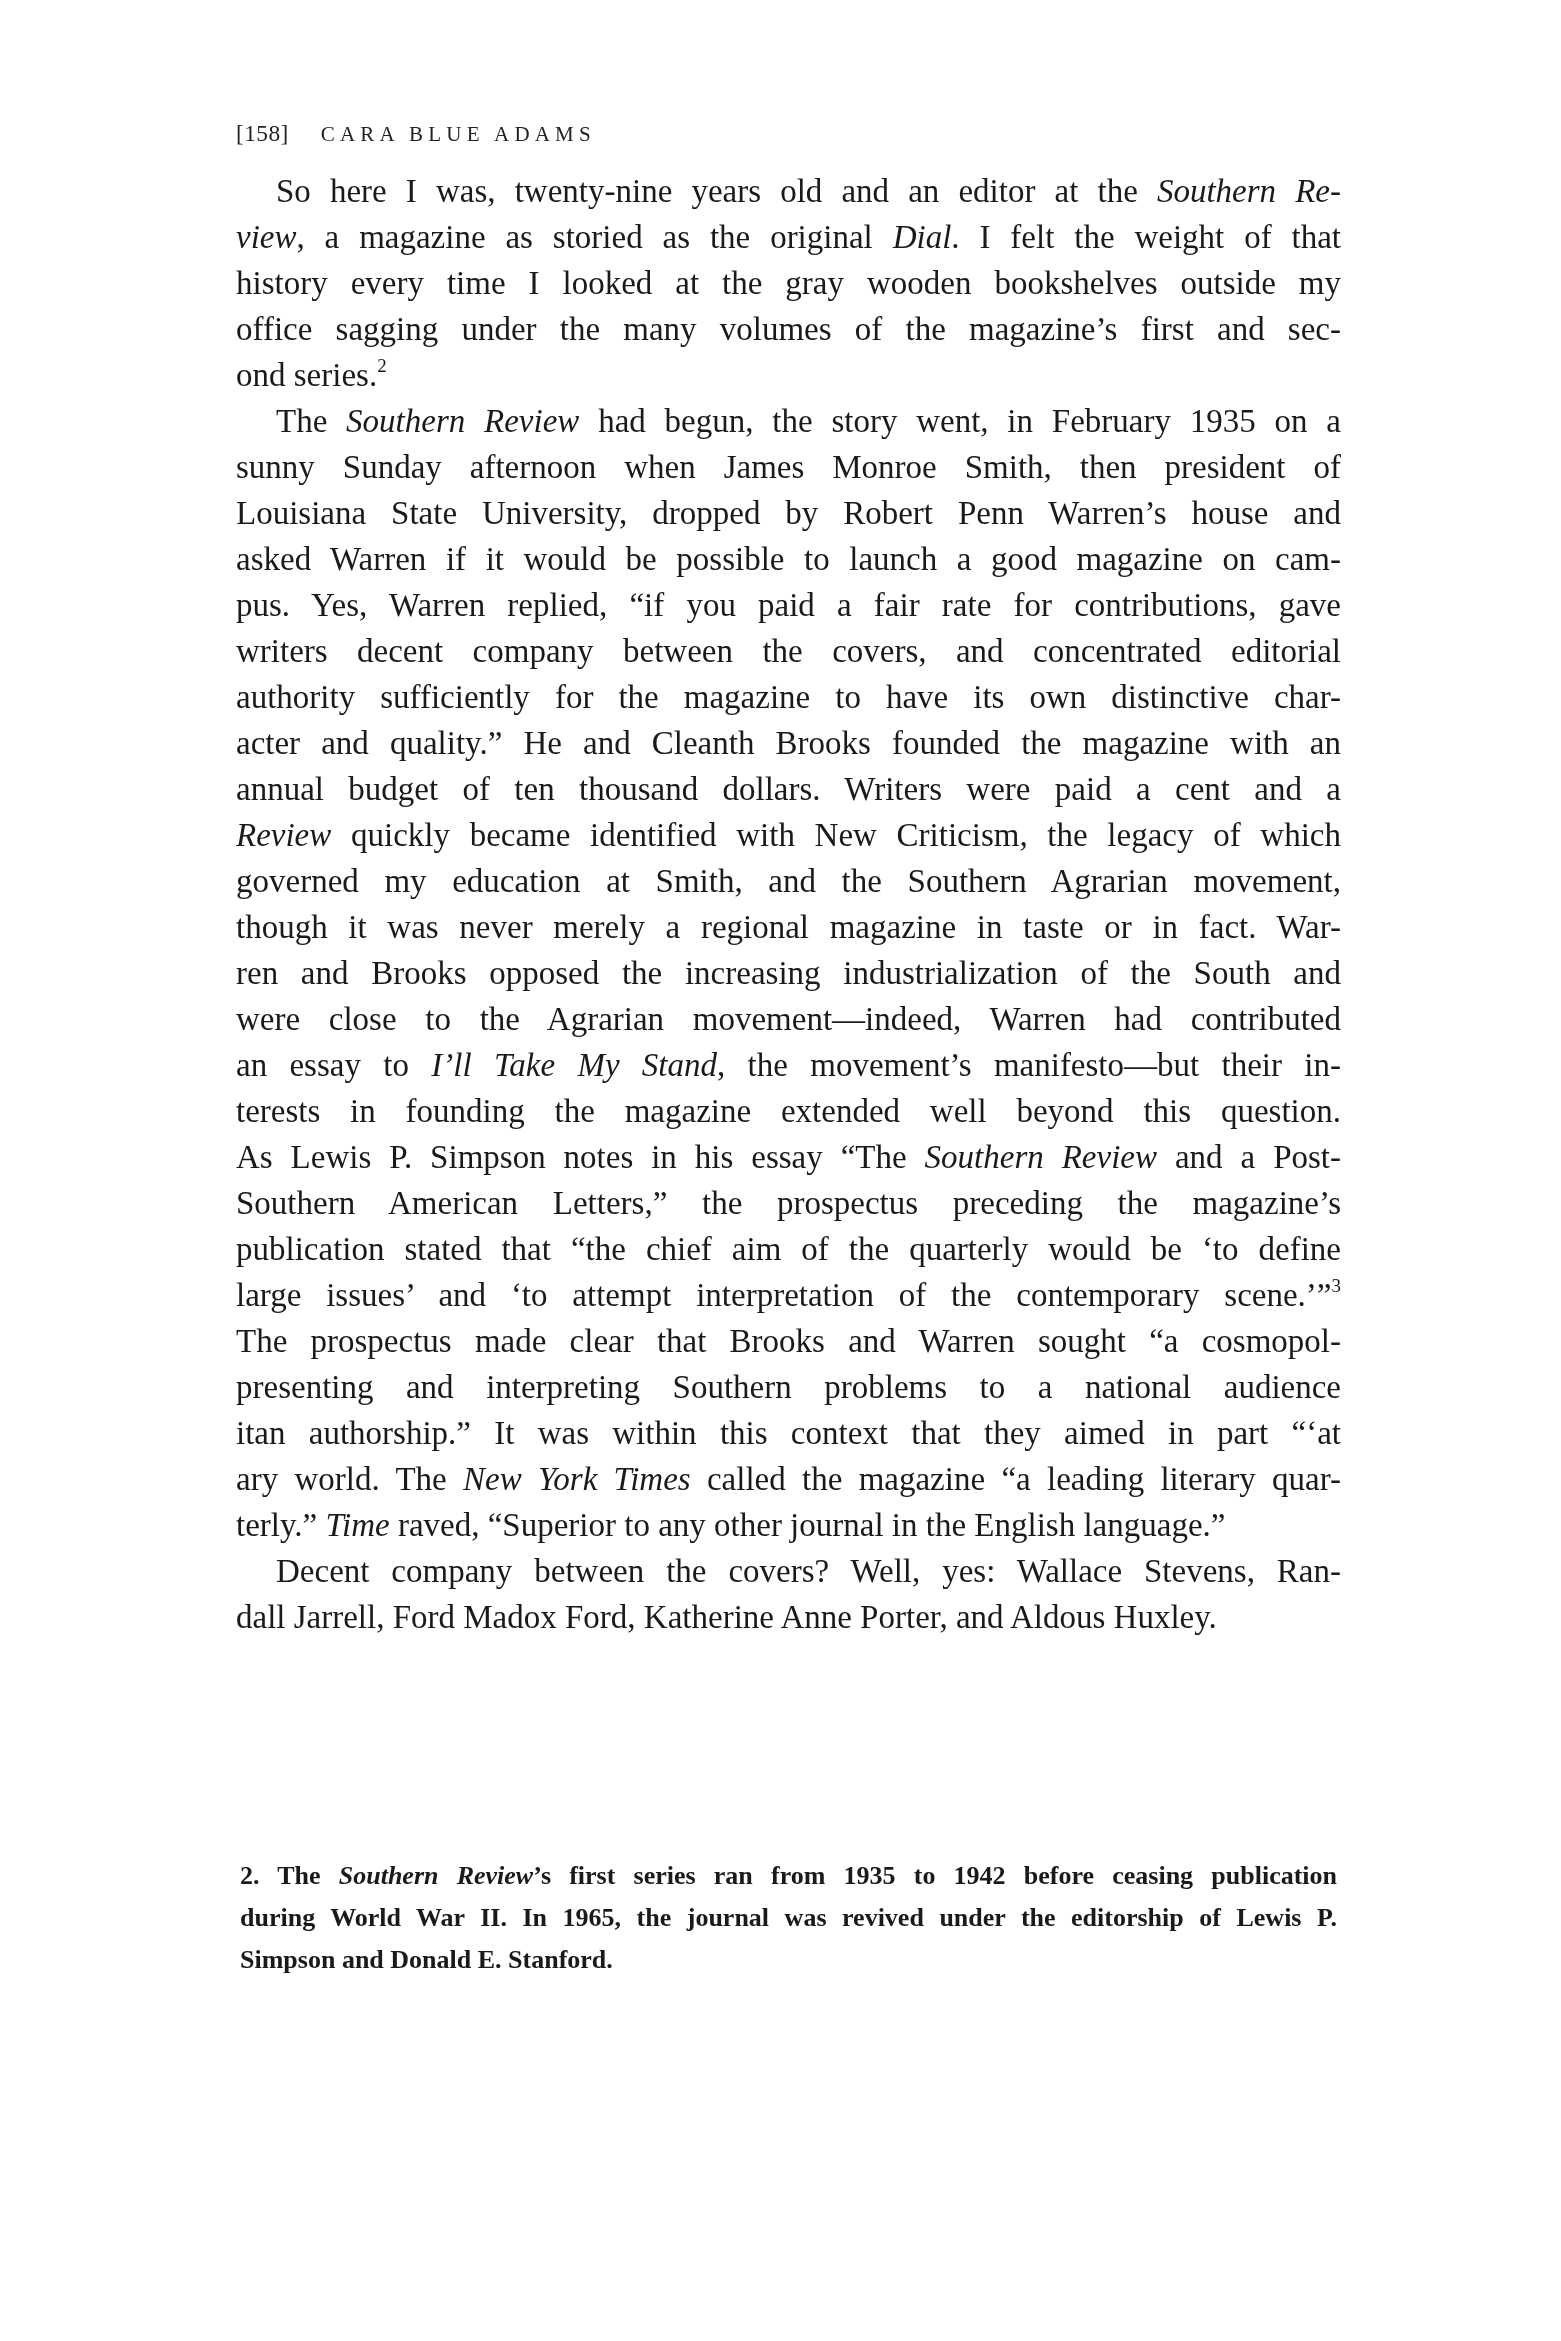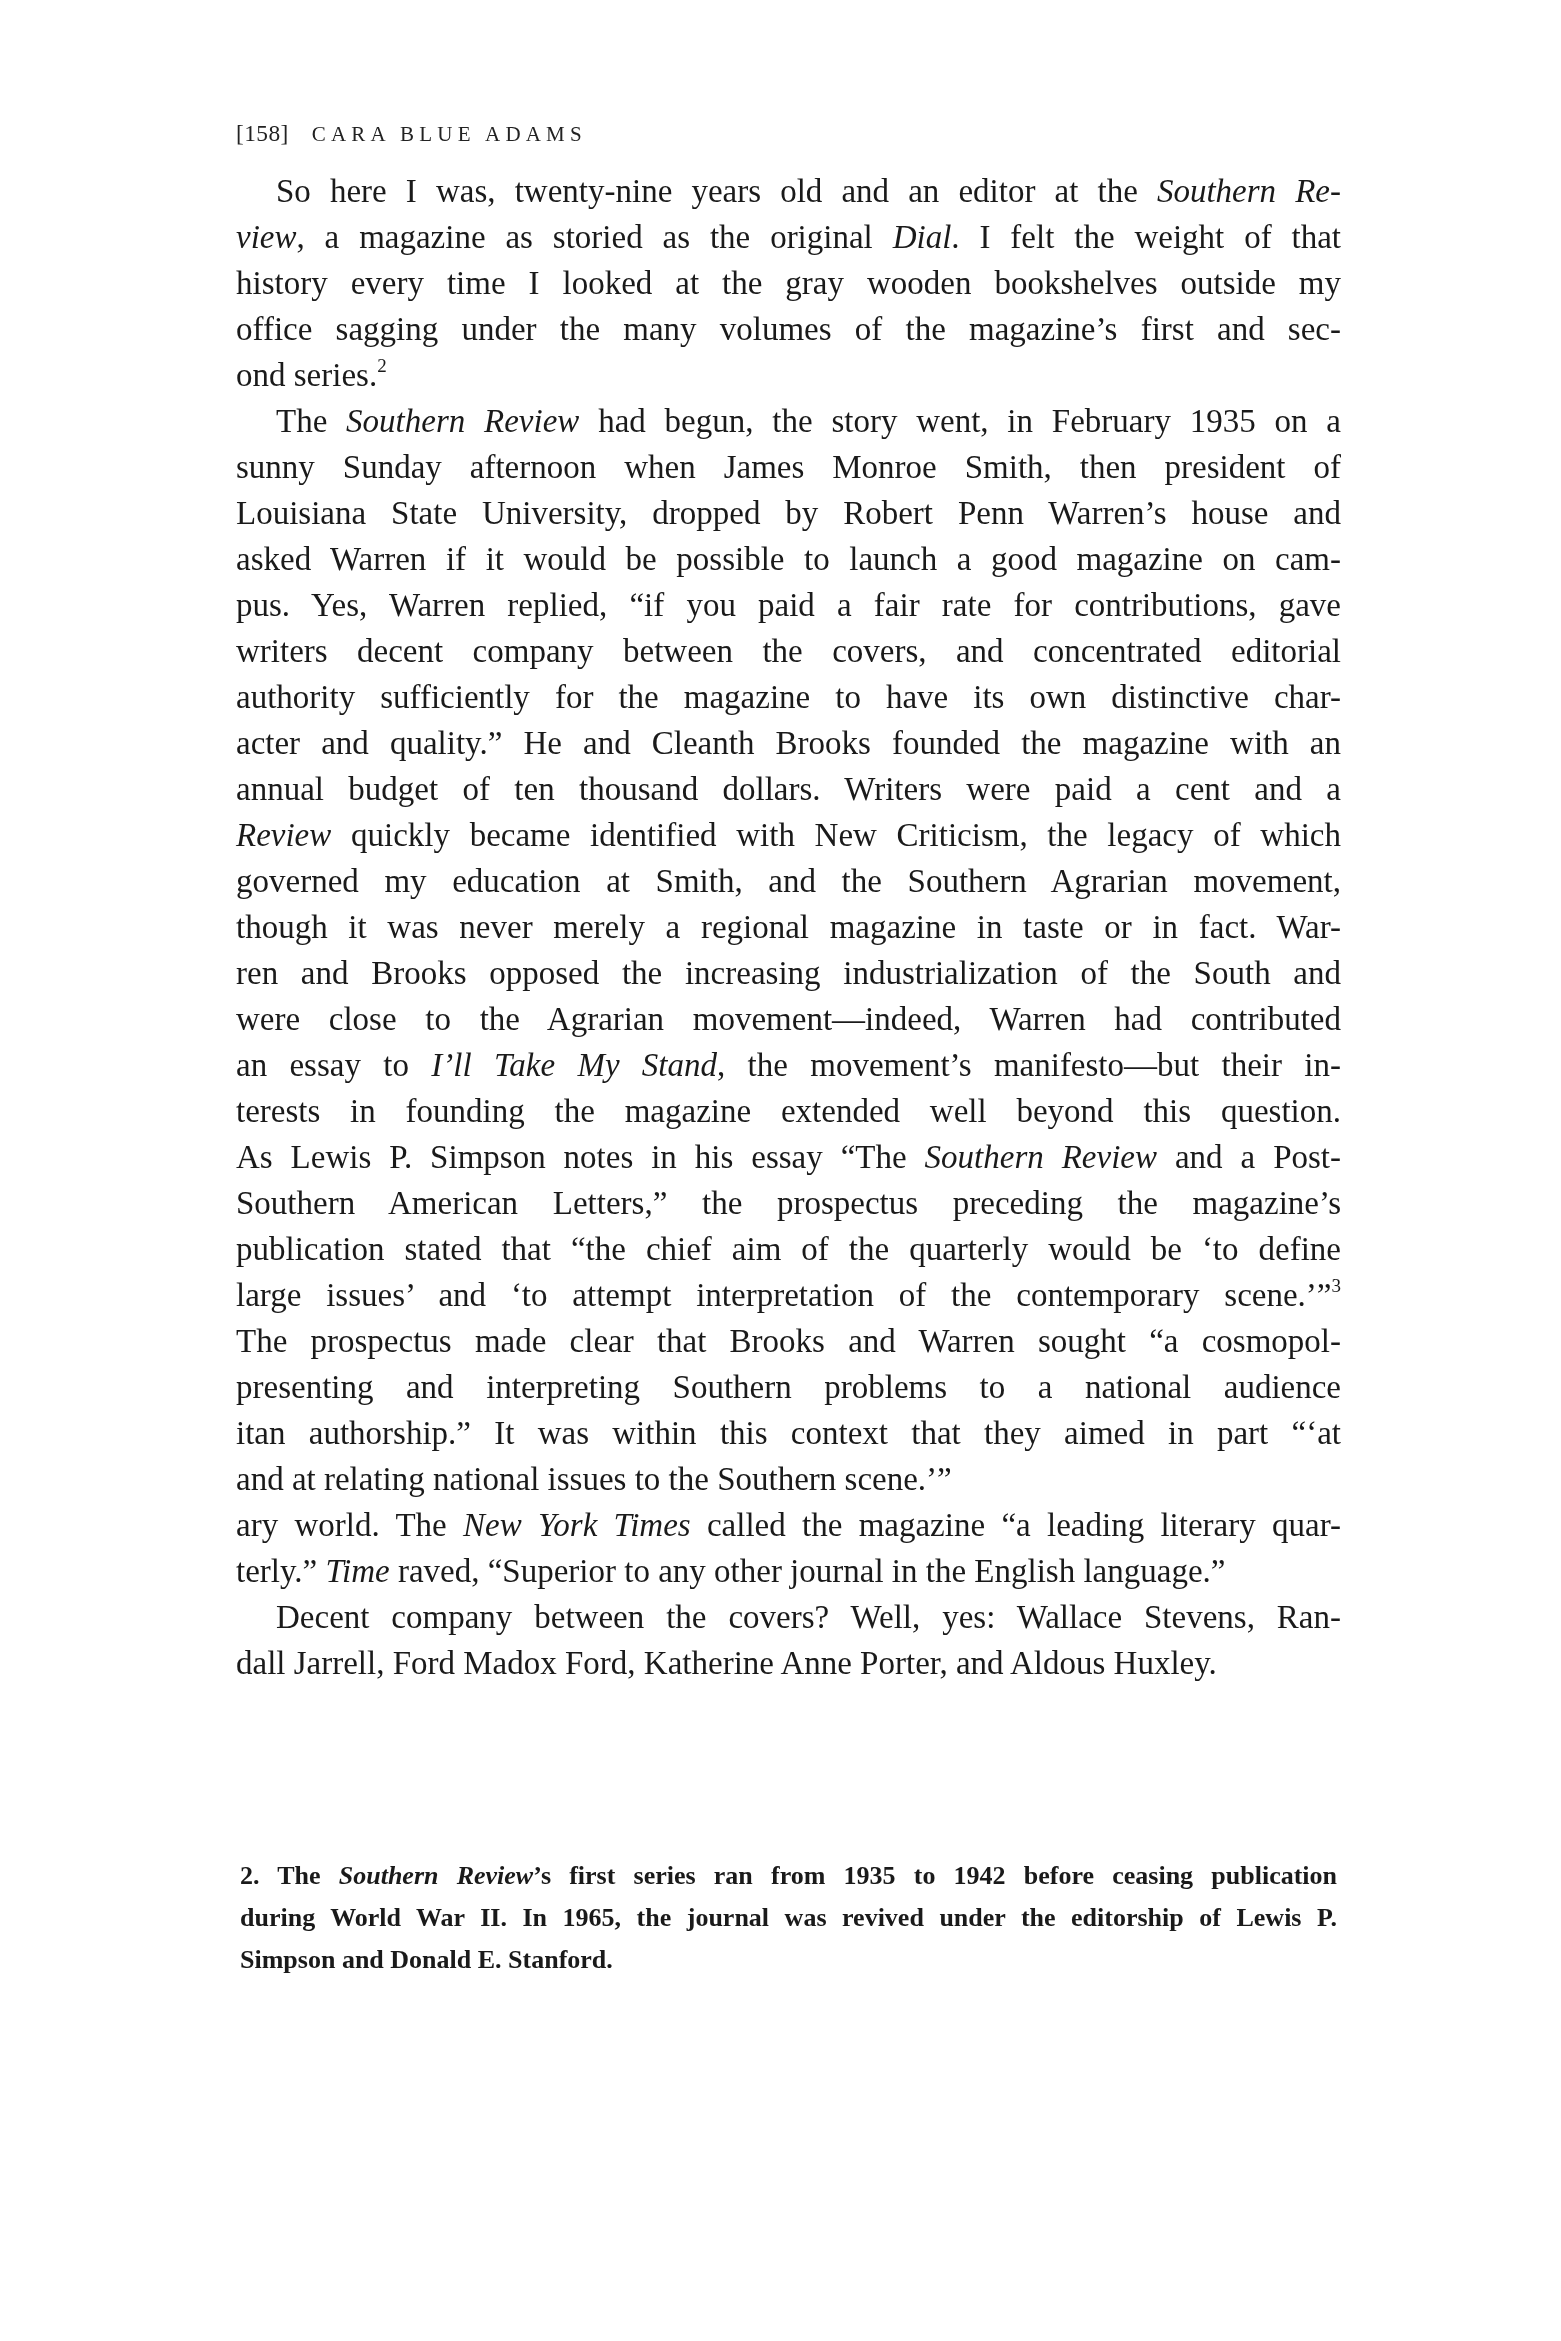--- a/index.html
+++ b/index.html
@@ -4,21 +4,21 @@
 <style>
   html, body { margin: 0; padding: 0; background: #ffffff; }
   body { width: 1561px; height: 2342px; position: relative; overflow: hidden; color: #1a1a1a; }
   .page { position: absolute; left: 236px; top: 0; width: 1105px; }
   .running-head {
     position: absolute; top: 120px; left: 0;
     font-family: "Liberation Serif", serif; font-size: 23.4px; color: #222;
     white-space: nowrap;
   }
   .running-head .folio { letter-spacing: 0.4px; text-align: center; }
-  .running-head .author { margin-left: 23px; letter-spacing: 5.2px; font-size: 21px; }
+  .running-head .author { margin-left: 32px; letter-spacing: 5.2px; font-size: 21px; }
   .body-text {
     position: absolute; top: 168px; left: 0; width: 1105px;
     font-family: "Liberation Serif", serif; font-size: 33px; line-height: 46px;
     text-align: justify; hyphens: manual;
   }
   .line { display: block; text-align: justify; text-align-last: justify; white-space: nowrap; overflow: visible; }
   .line.last { text-align-last: left; }
   .line.first { text-indent: 40px; }
   i { font-style: italic; }
   sup { font-size: 19px; line-height: 0; vertical-align: 14px; }
@@ -61,21 +61,20 @@
         <span class="line"><span>were close to the Agrarian movement—indeed, Warren had contributed</span></span>
         <span class="line"><span>an essay to </span><i>I’ll Take My Stand</i><span>, the movement’s manifesto—but their in-</span></span>
         <span class="line"><span>terests in founding the magazine extended well beyond this question.</span></span>
         <span class="line"><span>As Lewis P. Simpson notes in his essay “The </span><i>Southern Review</i><span> and a Post-</span></span>
         <span class="line"><span>Southern American Letters,” the prospectus preceding the magazine’s</span></span>
         <span class="line"><span>publication stated that “the chief aim of the quarterly would be ‘to define</span></span>
         <span class="line"><span>large issues’ and ‘to attempt interpretation of the contemporary scene.’”</span><sup>3</sup></span>
         <span class="line"><span>The prospectus made clear that Brooks and Warren sought “a cosmopol-</span></span>
         <span class="line"><span>presenting and interpreting Southern problems to a national audience</span></span>
         <span class="line"><span>itan authorship.” It was within this context that they aimed in part “‘at</span></span>
-        <span class="line last"><span>and at relating national issues to the Southern scene.’”</span></span>
       </div>
       <div>
         <span class="line"><span>ary world. The </span><i>New York Times</i><span> called the magazine “a leading literary quar-</span></span>
         <span class="line last"><span>terly.” </span><i>Time</i><span> raved, “Superior to any other journal in the English language.”</span></span>
       </div>
       <div>
         <span class="line first"><span>Decent company between the covers? Well, yes: Wallace Stevens, Ran-</span></span>
         <span class="line last"><span>dall Jarrell, Ford Madox Ford, Katherine Anne Porter, and Aldous Huxley.</span></span>
       </div>
     </div>

